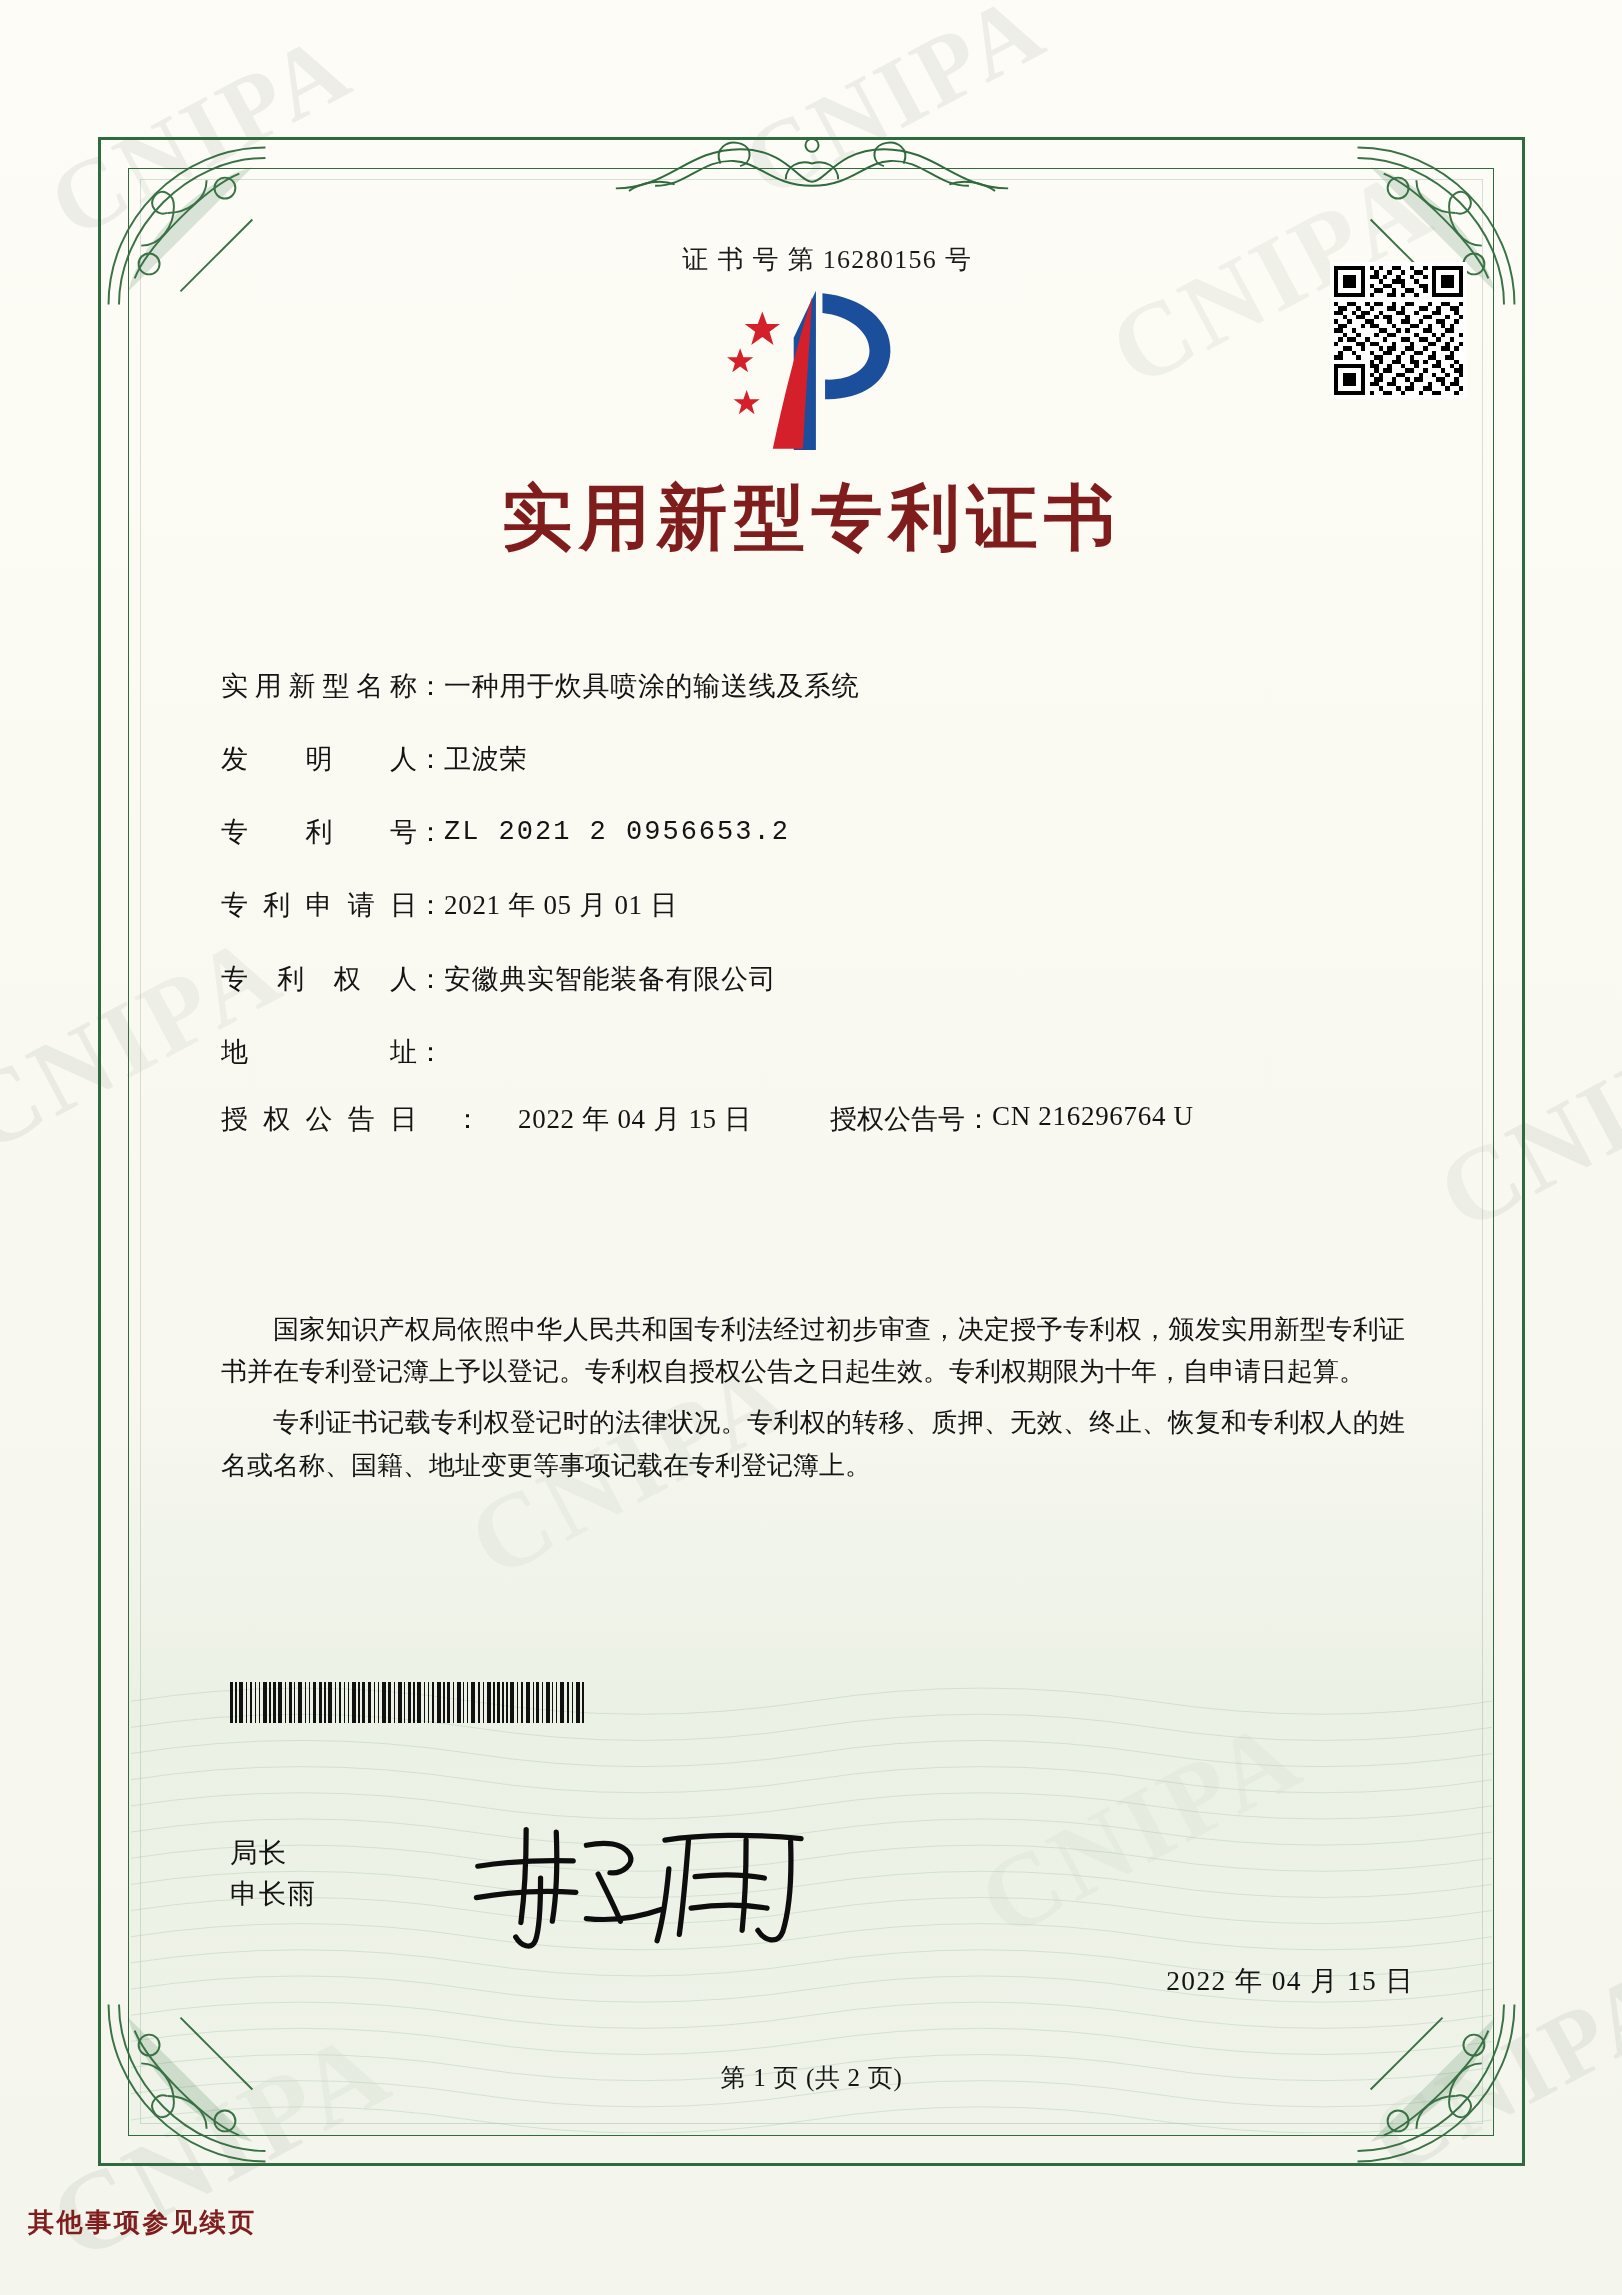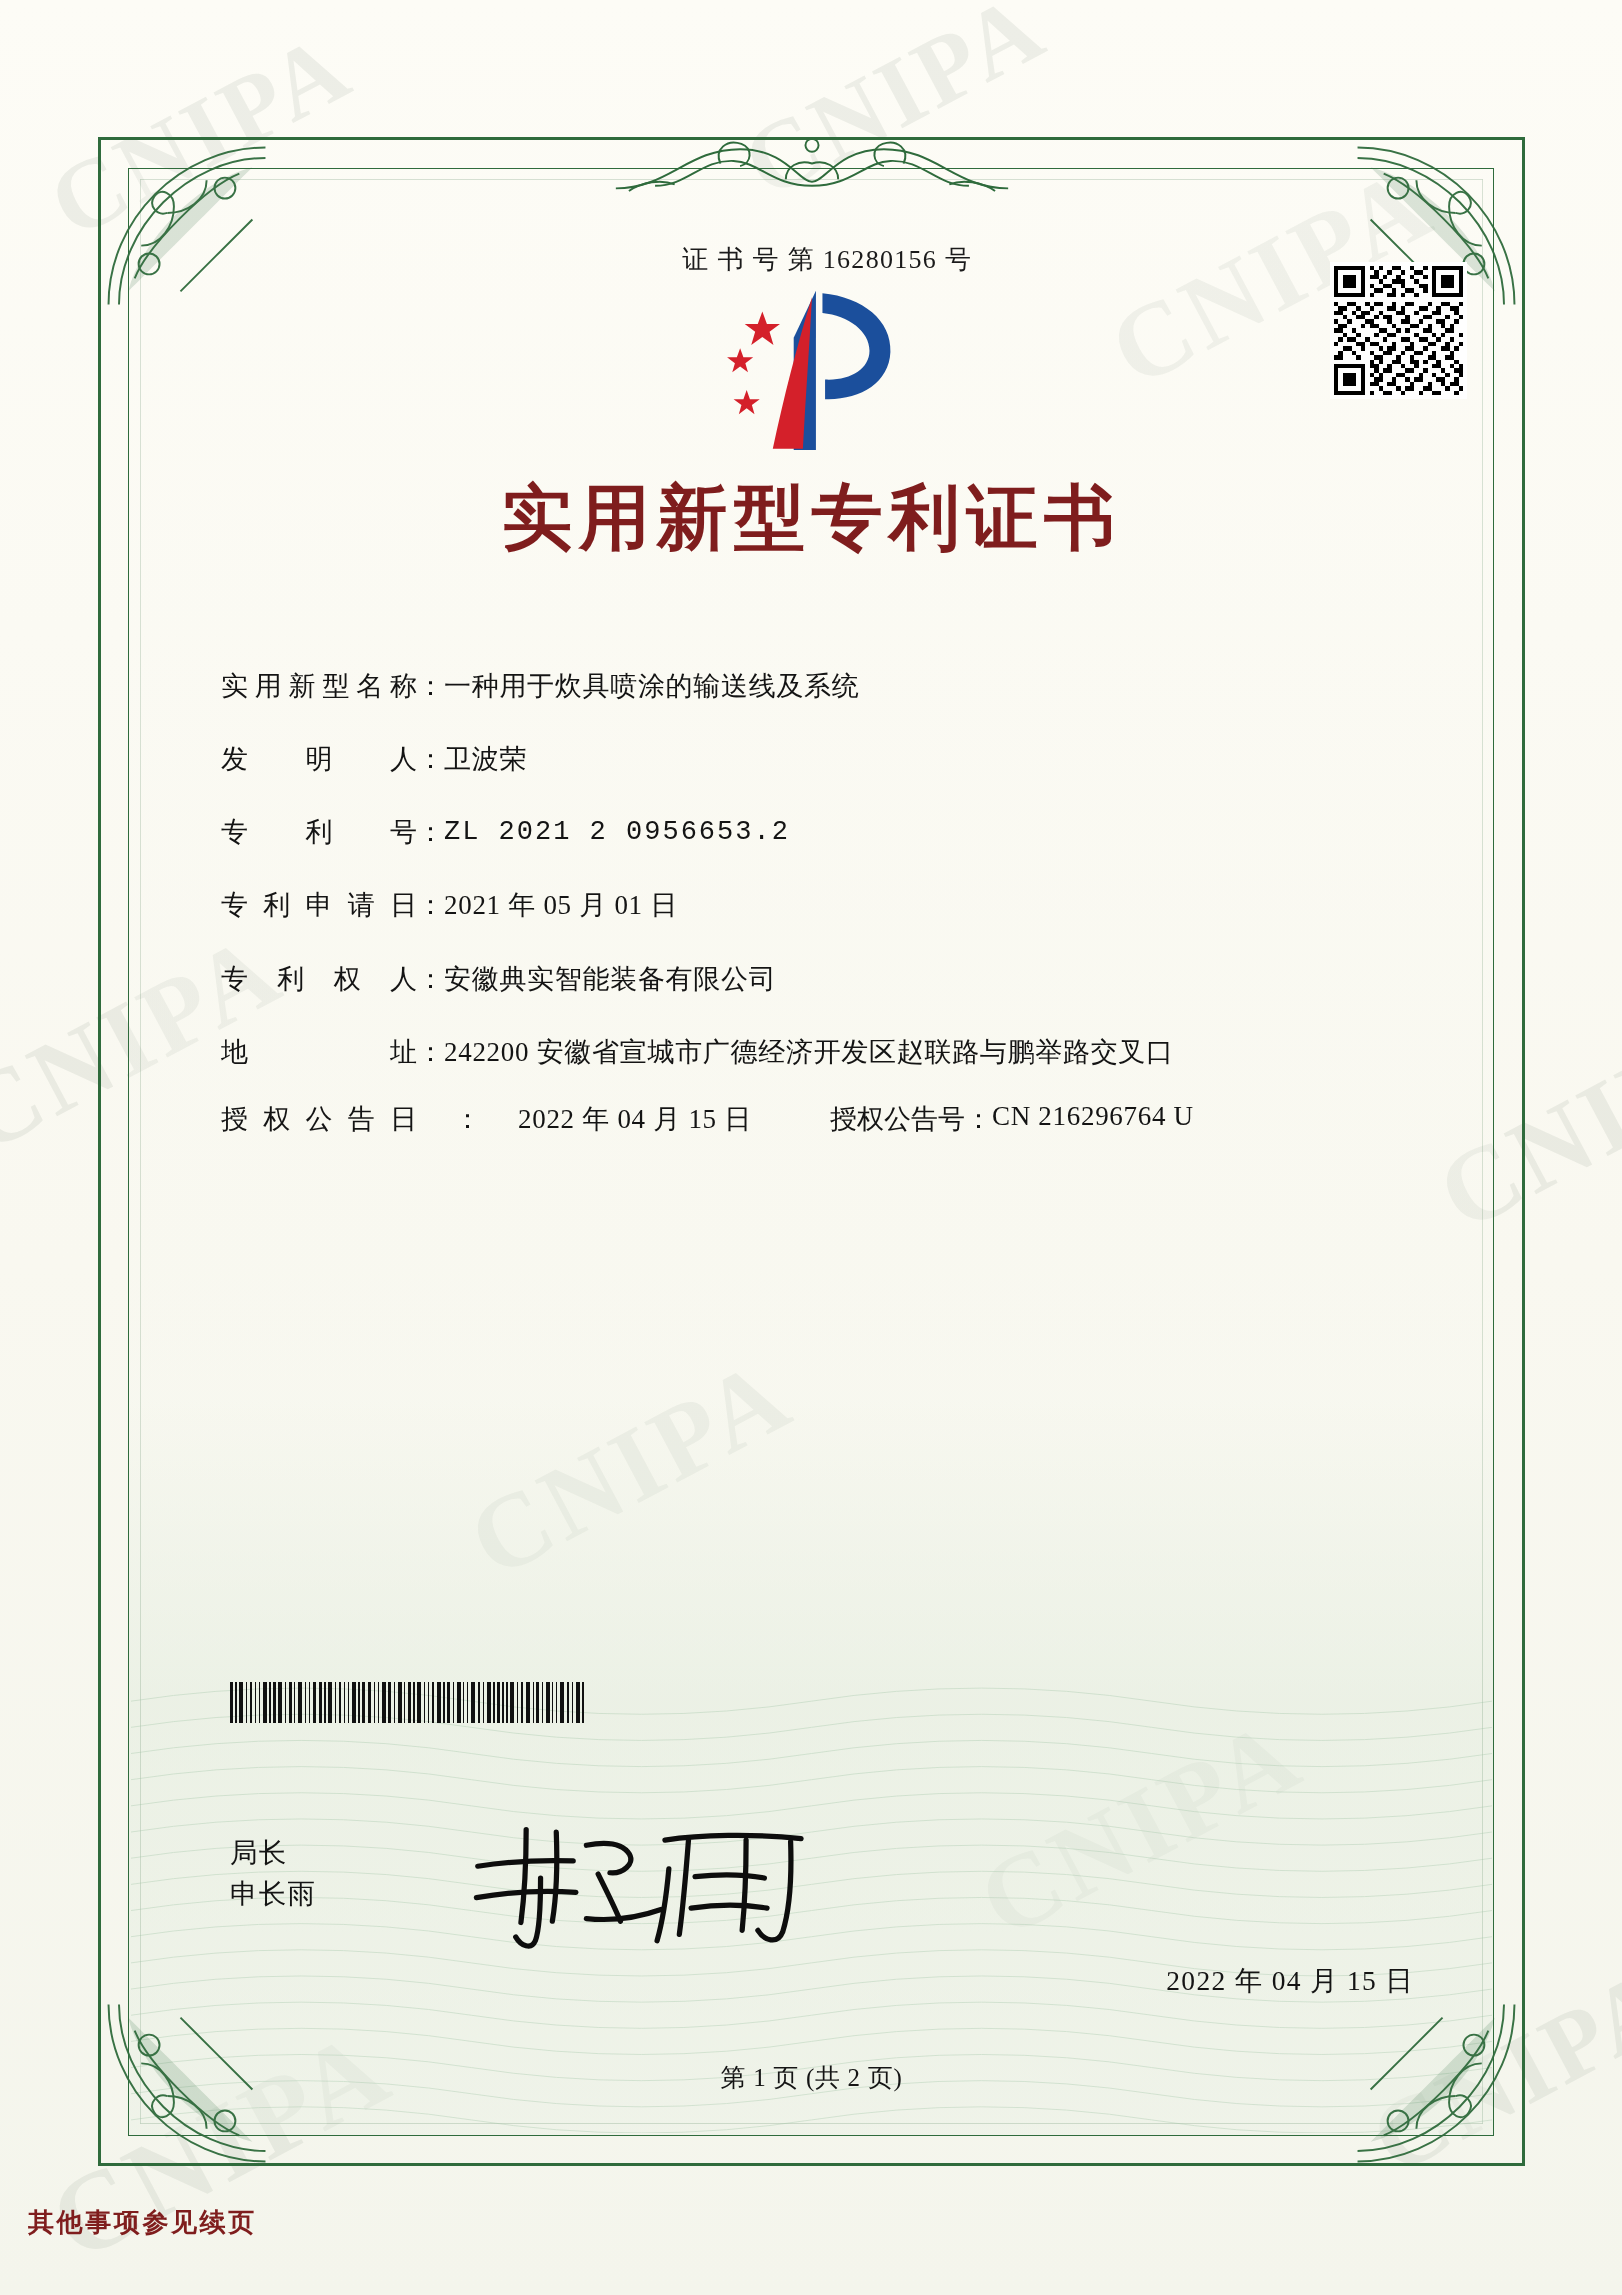--- a/index.html
+++ b/index.html
@@ -682,39 +682,42 @@
         </span>
       <span class="field-sep">：</span>
       <span class="field-value">安徽典实智能装备有限公司</span>
     </div>
 
     <div class="field-row" style="margin-bottom:29px;">
       <span class="field-label">
           <span class="lbl-inner">地址</span>
         </span>
       <span class="field-sep">：</span>
-      <span class="field-value" style="max-width:779px; display:inline-block;">242200 安徽省宣城市广德经济开发区赵联路与鹏举路交叉口</span>
     </div>
 
     <div class="row-two-col">
       <span class="col-a">
         <span class="field-label">
             <span class="lbl-inner">授权公告日</span>
           </span>
         <span class="field-sep">：</span>
         <span class="field-value">2022 年 04 月 15 日</span>
       </span>
       <span class="col-b">
         <span>授权公告号</span>
         <span class="field-sep">：</span>
         <span class="field-value">CN 216296764 U</span>
       </span>
     </div>
   </div>
 
+  <div class="paragraphs">
+    <p>国家知识产权局依照中华人民共和国专利法经过初步审查，决定授予专利权，颁发实用新型专利证书并在专利登记簿上予以登记。专利权自授权公告之日起生效。专利权期限为十年，自申请日起算。</p>
+    <p>专利证书记载专利权登记时的法律状况。专利权的转移、质押、无效、终止、恢复和专利权人的姓名或名称、国籍、地址变更等事项记载在专利登记簿上。</p>
+  </div>
 
   <div class="barcode">
     <svg viewBox="0 0 620 62" shape-rendering="crispEdges">
       <g fill="#111111">
         <rect x="0" y="0" width="4" height="62"></rect>
           <rect x="8" y="0" width="2" height="62"></rect>
         <rect x="14" y="0" width="6" height="62"></rect>
           <rect x="24" y="0" width="2" height="62"></rect>
         <rect x="30" y="0" width="4" height="62"></rect>
           <rect x="38" y="0" width="2" height="62"></rect>

